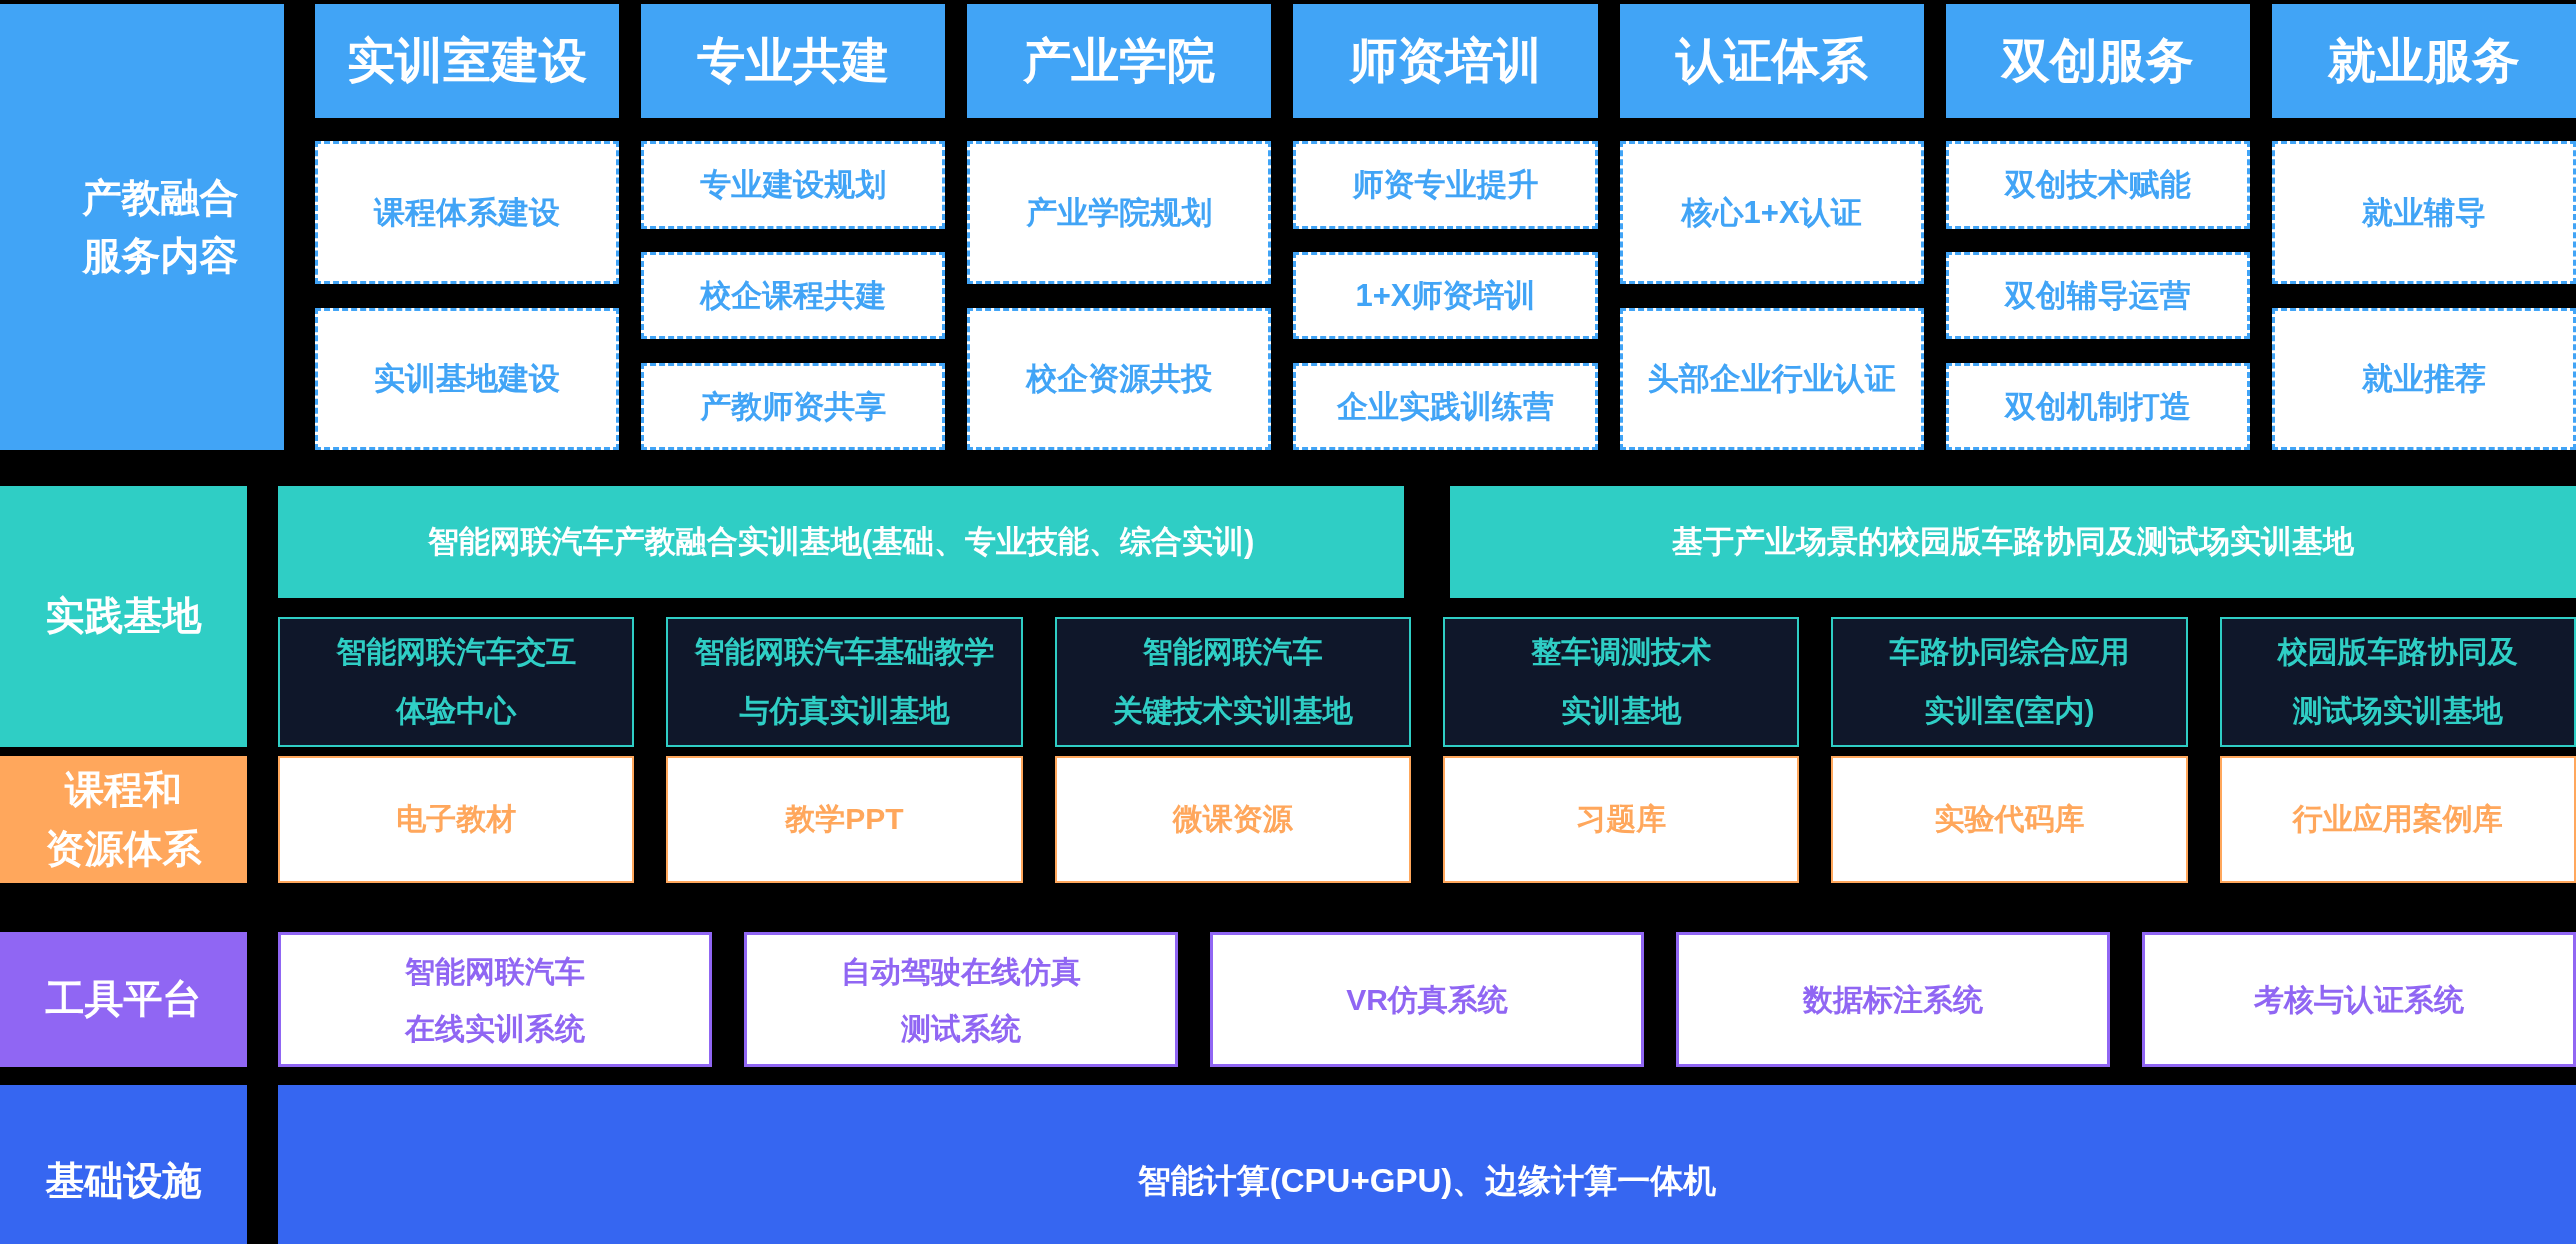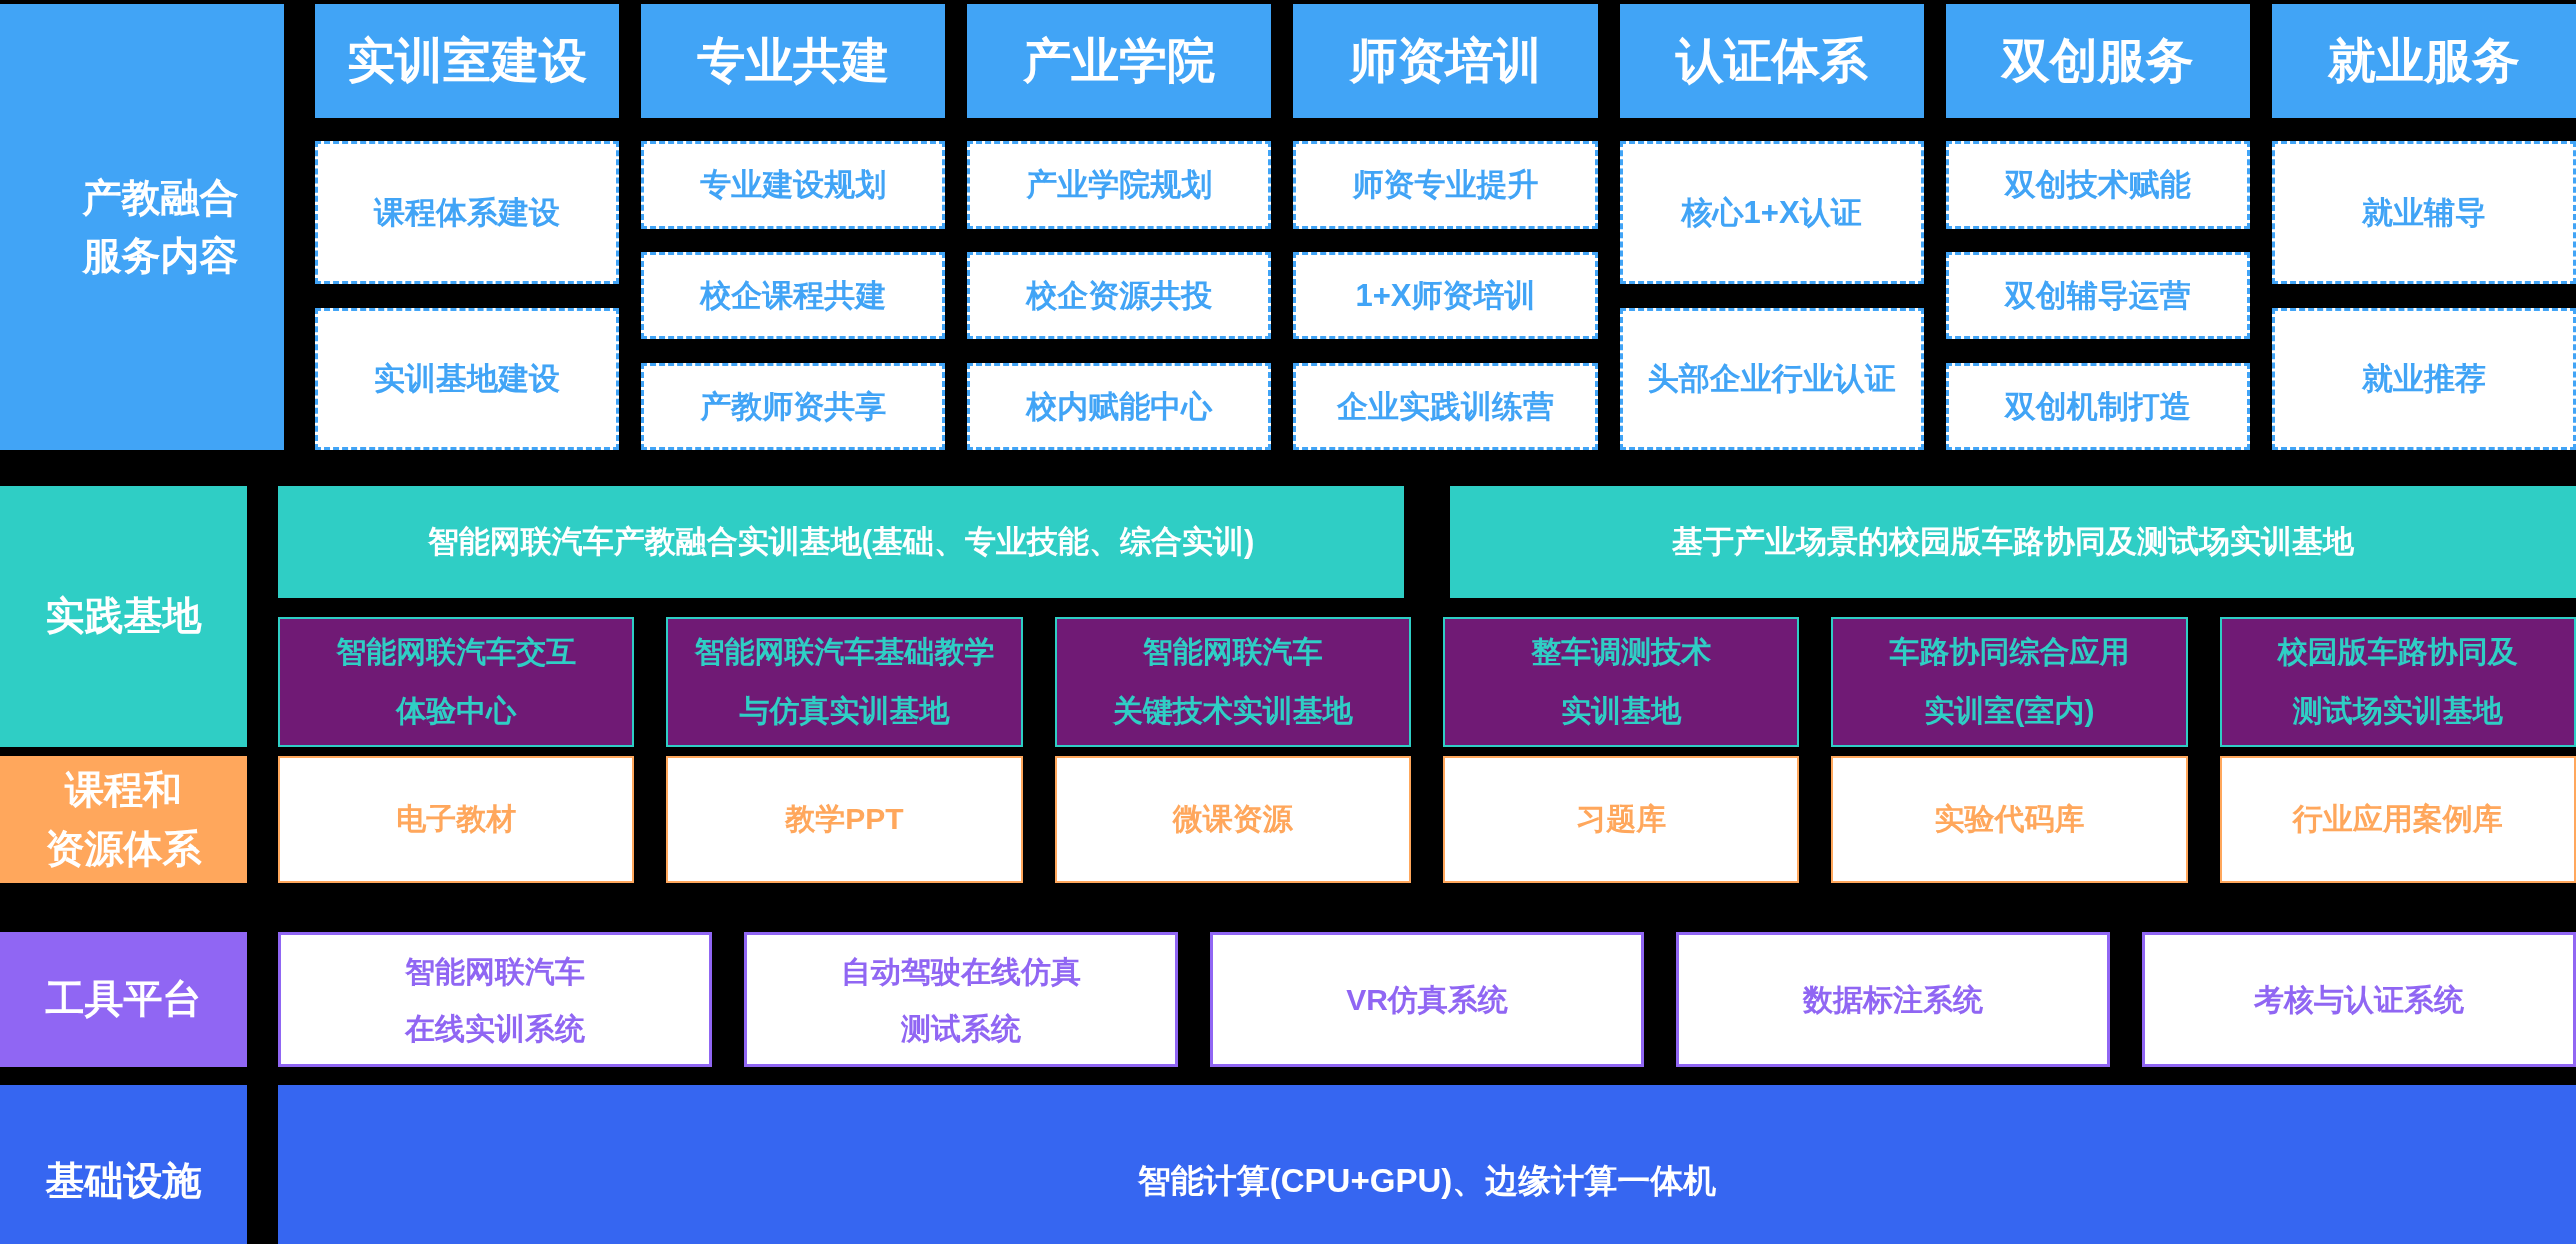--- a/index.html
+++ b/index.html
@@ -54,21 +54,21 @@
   #sec-practice{top:486px;height:261px;}
   .practice-body{display:flex;flex-direction:column;height:100%;}
   .practice-bars{height:112px;flex:none;display:flex;gap:46px;}
   .practice-bar{
     flex:1;background:var(--teal);color:#fff;
     font-size:31px;font-weight:bold;
     display:flex;align-items:center;justify-content:center;
   }
   .practice-boxes{flex:1;margin-top:18.6px;display:flex;gap:32px;}
   .practice-box{
-    flex:1;background:#701a75;border:2.9px solid var(--teal);
+    flex:1;background:#0f172a;border:2.9px solid var(--teal);
     color:var(--teal);font-size:30px;font-weight:bold;line-height:1.95;
     display:flex;align-items:center;justify-content:center;
     text-align:center;white-space:pre-line;
   }
 
   
   #sec-resources{top:756px;height:127px;}
   .resource-boxes{display:flex;gap:32px;height:100%;}
   .resource-box{
     flex:1;background:#fff;border:2.9px solid var(--orange);
@@ -119,21 +119,20 @@
           <div class="svc-item">校企课程共建</div>
           <div class="svc-item">产教师资共享</div>
         </div>
       </div>
 
       <div class="svc-col">
         <div class="svc-header">产业学院</div>
         <div class="svc-items">
           <div class="svc-item">产业学院规划</div>
           <div class="svc-item">校企资源共投</div>
-          <div class="svc-item">校内赋能中心</div>
         </div>
       </div>
 
       <div class="svc-col">
         <div class="svc-header">师资培训</div>
         <div class="svc-items">
           <div class="svc-item">师资专业提升</div>
           <div class="svc-item">1+X师资培训</div>
           <div class="svc-item">企业实践训练营</div>
         </div>

